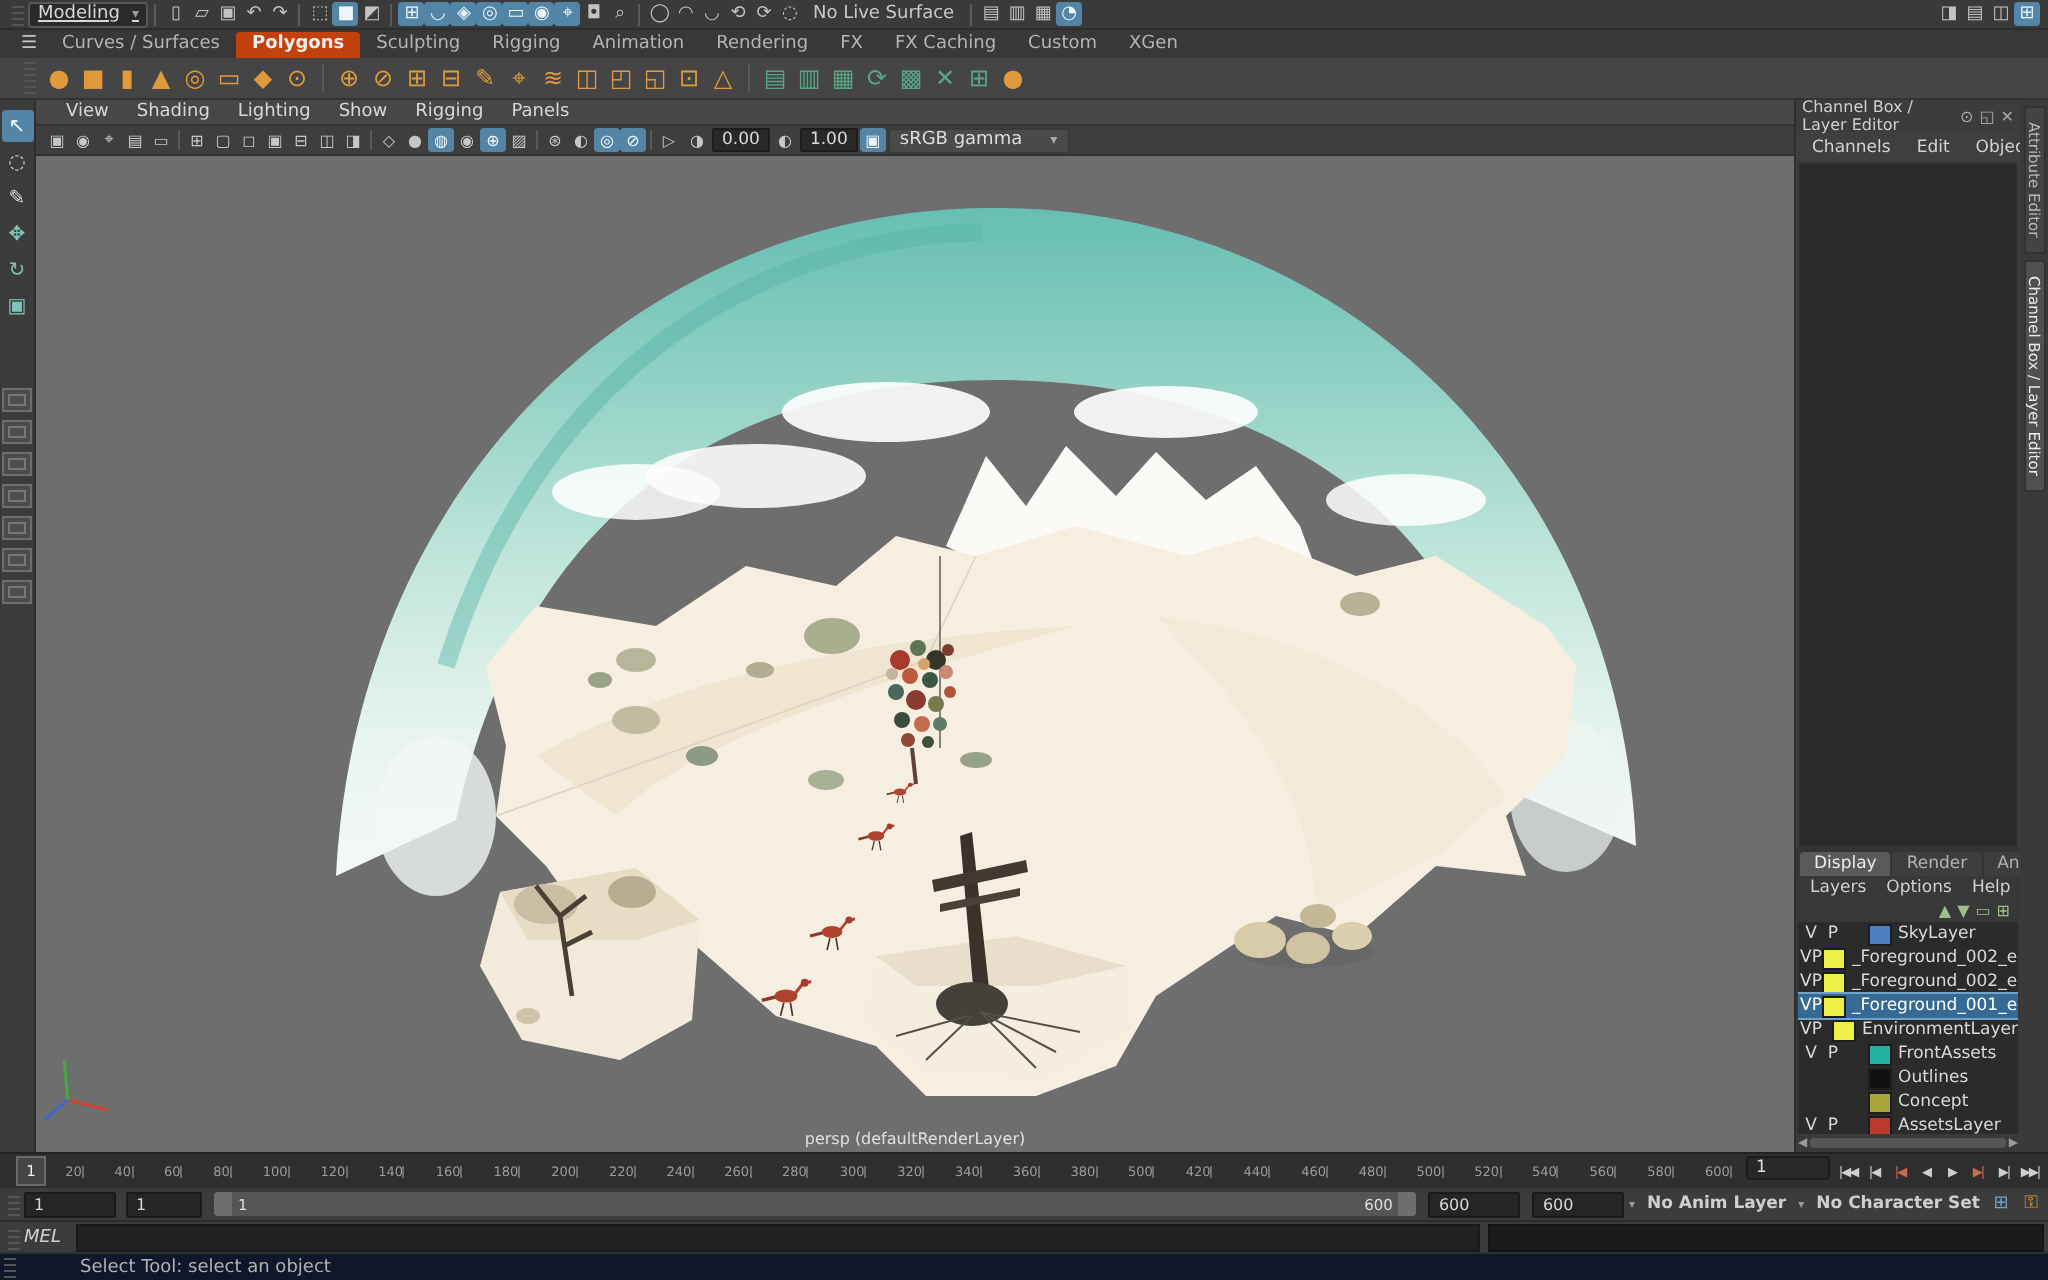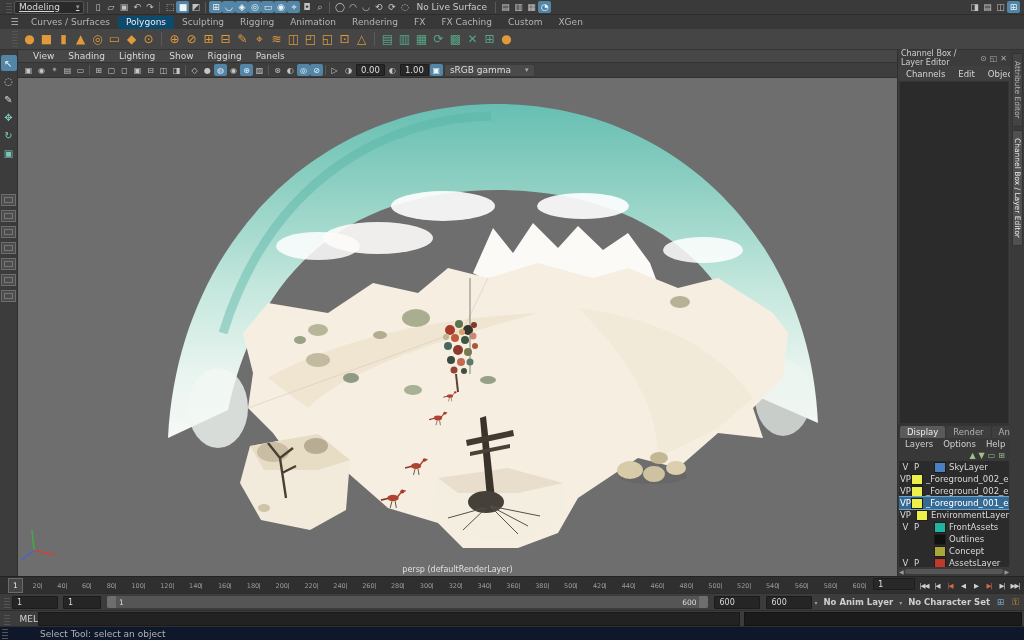--- a/index.html
+++ b/index.html
@@ -4,30 +4,30 @@
 <style>
   html,body{margin:0;padding:0;background:#2b2b2b;}
   #app{position:relative;width:1024px;height:640px;overflow:hidden;background:#444;
        font-family:"DejaVu Sans","Liberation Sans",sans-serif;font-size:9px;color:#ccc;}
   .abs{position:absolute;}
   .flex{display:flex;align-items:center;}
   .grip{width:6px;height:80%;background:repeating-linear-gradient(0deg,#555 0 1px,transparent 1px 3px);margin:0 2px;flex:0 0 auto;}
   .sep{width:1px;height:11px;background:#5a5a5a;margin:0 3px;flex:0 0 auto;}
   
   #menubar{left:0;top:0;width:1024px;height:15px;background:#3a3a3a;border-bottom:1px solid #2d2d2d;display:flex;align-items:center;padding:0 4px;box-sizing:border-box;}
-  .dd{background:#2a2a2a;border:1px solid #565656;border-radius:2px;height:11px;line-height:11px;padding:0 4px;color:#d8d8d8;display:flex;align-items:center;gap:16px;text-decoration:underline;}
+  .dd{background:#2a2a2a;border:1px solid #565656;border-radius:2px;height:11px;line-height:11px;padding:0 4px;color:#d8d8d8;display:flex;align-items:center;gap:6px;text-decoration:underline;}
   .dd .arr{font-size:7px;color:#9a9a9a;}
   .mi{width:13px;height:12px;display:flex;align-items:center;justify-content:center;color:#c3c3c3;font-size:9px;border-radius:2px;flex:0 0 auto;}
   .mi.hl{background:#5285a6;color:#eef5fa;}
   #menubar .label{color:#c9c9c9;margin:0 5px;white-space:nowrap;}
   .spacer{flex:1;}
   
   #shelftabs{left:0;top:15px;width:1024px;height:14px;background:#383838;display:flex;align-items:flex-end;padding-left:8px;box-sizing:border-box;gap:2px;}
   .stab{padding:1px 8px 2px;color:#b4b4b4;white-space:nowrap;border-radius:2px 2px 0 0;}
-  .stab.active{background:#0c4a6e;color:#ececec;}
+  .stab.active{background:#c2410c;color:#ececec;font-weight:bold;}
   #shelftabs .mi{margin-bottom:1px;}
   
   #shelf{left:0;top:29px;width:1024px;height:21px;background:#454545;border-bottom:1px solid #333;display:flex;align-items:center;padding-left:10px;box-sizing:border-box;gap:1px;}
   .si{width:17px;height:17px;display:flex;align-items:center;justify-content:center;font-size:12px;flex:0 0 auto;}
   .si.orange{color:#e09a3c;}
   .si.green{color:#58a586;}
   .si.sep{width:1px;height:14px;background:#5a5a5a;margin:0 4px;}
   
   #toolbox{left:0;top:50px;width:18px;height:526px;background:#3c3c3c;border-right:1px solid #2f2f2f;display:flex;flex-direction:column;align-items:center;box-sizing:border-box;padding-top:4px;}
   .tool{width:16px;height:16px;margin:1px 0;display:flex;align-items:center;justify-content:center;color:#d6d6d6;font-size:10px;border-radius:2px;}
@@ -94,21 +94,21 @@
   #rslider{position:relative;height:12px;background:#555;border-radius:2px;margin:0 6px;flex:1;max-width:648px;display:flex;align-items:center;}
   #rslider .hgrip{width:9px;height:12px;background:#6e6e6e;border-radius:2px 0 0 2px;}
   #rslider .rs-start{margin-left:3px;font-size:7.5px;color:#ddd;}
   #rslider .rs-end{position:absolute;right:12px;font-size:7.5px;color:#ddd;}
   #rslider .hgrip2{position:absolute;right:0;width:9px;height:12px;background:#6e6e6e;border-radius:0 2px 2px 0;}
   .ddmini{font-size:6px;color:#9a9a9a;margin:0 2px;}
   .plain-label{color:#cfcfcf;font-size:8.5px;white-space:nowrap;margin:0 4px;font-weight:bold;}
   .rb-icon{width:13px;height:12px;display:flex;align-items:center;justify-content:center;font-size:9px;flex:0 0 auto;border-radius:2px;}
   
   #melbar{left:0;top:610px;width:1024px;height:16px;background:#3c3c3c;border-top:1px solid #2d2d2d;display:flex;align-items:center;box-sizing:border-box;padding:0 2px;}
-  #mel-label{color:#d2d2d2;width:26px;text-align:right;flex:0 0 auto;}
+  #mel-label{color:#d2d2d2;width:26px;text-align:left;flex:0 0 auto;font-style:italic;}
   #mel-input{height:12px;background:#222;border:1px solid #191919;flex:0 0 700px;}
   #mel-output{height:12px;background:#1b1b1b;border:1px solid #141414;flex:1;margin-left:4px;}
   #helpline{left:0;top:626px;width:1024px;height:14px;background:#0f172a;border-top:1px solid #2f2f2f;display:flex;align-items:center;box-sizing:border-box;}
   #help-text{color:#b2b2b2;margin-left:30px;}
 </style>
 </head>
 <body>
 
 <div id="app">
 

